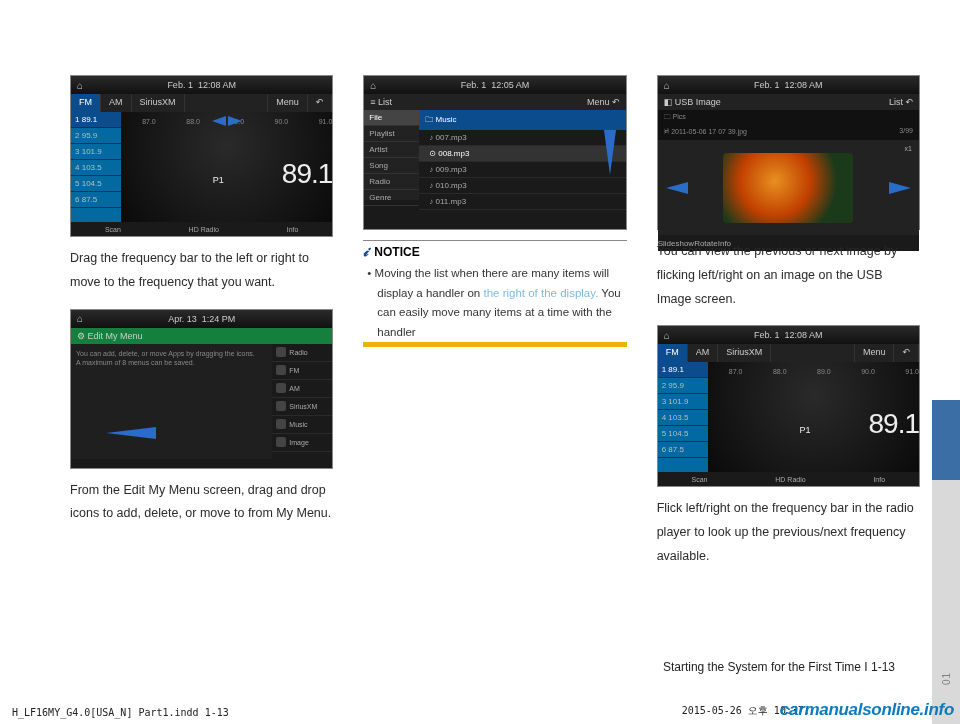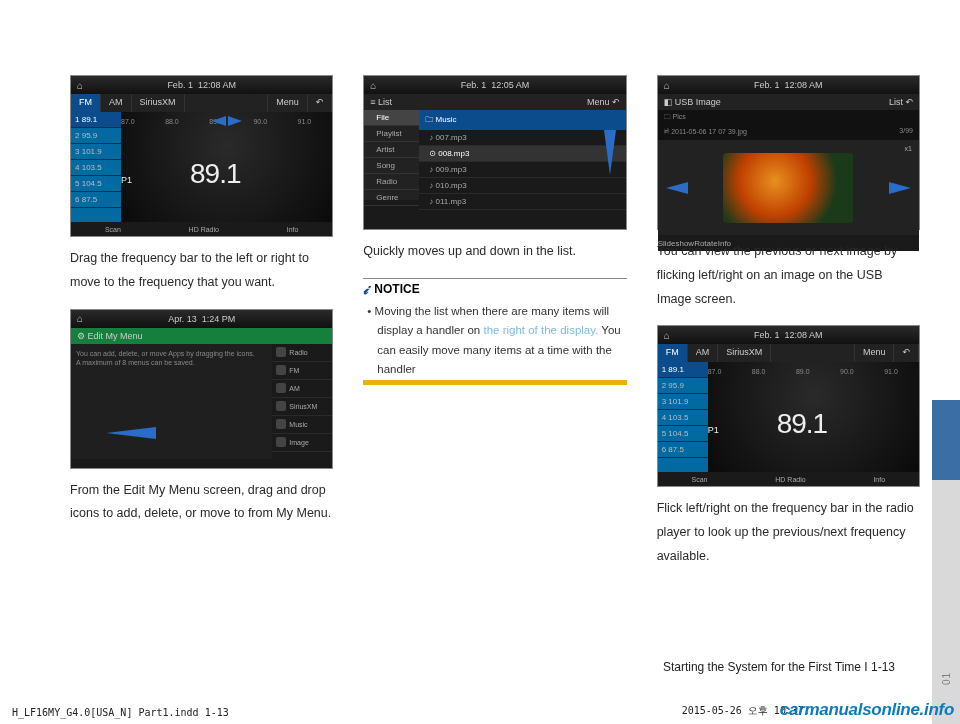--- a/index.html
+++ b/index.html
@@ -15,21 +15,21 @@
   .screenshot { width: 100%; background: #1a1a1a; border: 1px solid #888; margin-bottom: 10px; }
   .statusbar { height: 18px; background: linear-gradient(#2a2a2a,#111); display: flex; align-items: center; justify-content: center; color: #ccc; font-size: 9px; position: relative; }
   .statusbar .home { position: absolute; left: 6px; font-size: 10px; }
   .radio-tabs { height: 18px; display: flex; background: #222; font-size: 9px; color: #ccc; }
   .radio-tabs div { padding: 3px 8px; border-right: 1px solid #333; }
   .radio-tabs .active { background: #0a4c8c; color: #fff; }
   .radio-body { display: flex; height: 110px; }
   .preset-list { width: 50px; background: #0369a1; font-size: 8px; color: #bbb; }
   .preset-list div { padding: 3px 4px; border-bottom: 1px solid #2a2a2a; }
   .preset-list .sel { background: #0a4c8c; color: #fff; }
-  .freq-display { flex: 1; display: flex; flex-direction: column; align-items: flex-start; justify-content: center; color: #eee; background: radial-gradient(circle at 50% 30%, #2a2a2a, #0a0a0a); position: relative; }
+  .freq-display { flex: 1; display: flex; flex-direction: column; align-items: flex-end; justify-content: center; color: #eee; background: radial-gradient(circle at 50% 30%, #2a2a2a, #0a0a0a); position: relative; }
   .freq-bar { position: absolute; top: 6px; width: 90%; height: 12px; display: flex; justify-content: space-between; font-size: 7px; color: #888; }
   .freq-display .big { font-size: 28px; font-weight: 300; letter-spacing: -1px; }
   .freq-display .p1 { font-size: 9px; margin-right: 50px; }
   .arrow-lr { position: absolute; top: 4px; left: 50%; transform: translateX(-50%); display: flex; gap: 2px; }
   .arrow-lr::before, .arrow-lr::after { content: ''; width: 0; height: 0; border-top: 5px solid transparent; border-bottom: 5px solid transparent; }
   .arrow-lr::before { border-right: 14px solid #2a6cc7; }
   .arrow-lr::after { border-left: 14px solid #2a6cc7; }
   .bottom-btns { height: 14px; display: flex; justify-content: space-around; font-size: 7px; color: #aaa; background: #1a1a1a; align-items: center; }
   .body-text { font-size: 12.5px; line-height: 1.9; color: #2a2a2a; margin-bottom: 14px; }
   .section-title { color: #1a4b8c; font-size: 14px; font-weight: bold; margin-bottom: 8px; }
@@ -42,21 +42,21 @@
   .editmenu .em-title { background: #15803d; color: #ccc; font-size: 9px; padding: 3px 6px; }
   .editmenu .em-body { display: flex; height: 115px; }
   .editmenu .em-left { flex: 1; background: #1f1f1f; color: #888; font-size: 7px; padding: 5px; line-height: 1.4; position: relative; }
   .editmenu .em-right { width: 60px; background: #1a1a1a; }
   .editmenu .em-right div { height: 18px; border-bottom: 1px solid #2a2a2a; display: flex; align-items: center; gap: 3px; padding: 0 4px; font-size: 7px; color: #aaa; }
   .editmenu .em-right .ico { width: 10px; height: 10px; background: #444; border-radius: 2px; }
   .blue-arrow-left { position: absolute; bottom: 20px; left: 35px; width: 0; height: 0; border-top: 6px solid transparent; border-bottom: 6px solid transparent; border-right: 50px solid #2a6cc7; }
   .list-screenshot { height: 155px; }
   .list-body { display: flex; height: 90px; }
   .list-left { width: 55px; background: #222; font-size: 8px; color: #aaa; }
-  .list-left div { padding: 3px 12px; border-bottom: 1px solid #333; }
+  .list-left div { padding: 3px 5px; border-bottom: 1px solid #333; }
   .list-left .sel2 { background: #444; color: #fff; }
   .list-right { flex: 1; background: #1a1a1a; font-size: 8px; color: #aaa; position: relative; }
   .list-right .lr-head { background: #0a4c8c; color: #fff; padding: 3px 6px; font-size: 8px; }
   .list-right .lr-item { padding: 3px 10px; border-bottom: 1px solid #2a2a2a; }
   .list-right .lr-item.sel3 { background: #333; color: #fff; }
   .down-arrow { position: absolute; right: 10px; top: 20px; width: 0; height: 0; border-left: 6px solid transparent; border-right: 6px solid transparent; border-top: 45px solid #2a6cc7; }
   .title-bar2 { height: 16px; background: #222; font-size: 9px; color: #ccc; display: flex; align-items: center; padding: 0 6px; justify-content: space-between; }
   .image-viewer { height: 155px; }
   .img-body { height: 95px; background: #222; position: relative; display: flex; align-items: center; justify-content: center; }
   .flower { width: 130px; height: 70px; background: radial-gradient(circle at 40% 40%, #e89020, #c04000 40%, #1a3a1a 70%); border-radius: 4px; }
@@ -178,21 +178,20 @@
           <div class="lr-head">🗀 Music</div>
           <div class="lr-item">♪ 007.mp3</div>
           <div class="lr-item sel3">⊙ 008.mp3</div>
           <div class="lr-item">♪ 009.mp3</div>
           <div class="lr-item">♪ 010.mp3</div>
           <div class="lr-item">♪ 011.mp3</div>
           <div class="down-arrow"></div>
         </div>
       </div>
     </div>
-    <div class="body-text">Quickly moves up and down in the list.</div>
     <div class="notice-head">
         <span class="notice-icon">𝓲</span>
         <span>NOTICE</span>
       </div>
     <div class="notice-body"><span>• Moving the list when there are many items will display a handler on </span><span class="watermark-overlay">the right of the display.</span><span> You can easily move many items at a time with the handler</span></div>
   </div>
 
   <div class="col">
     <div class="screenshot image-viewer">
       <div class="statusbar"><span class="home">⌂</span><span>Feb. 1</span>&nbsp;&nbsp;<span>12:08 AM</span></div>

